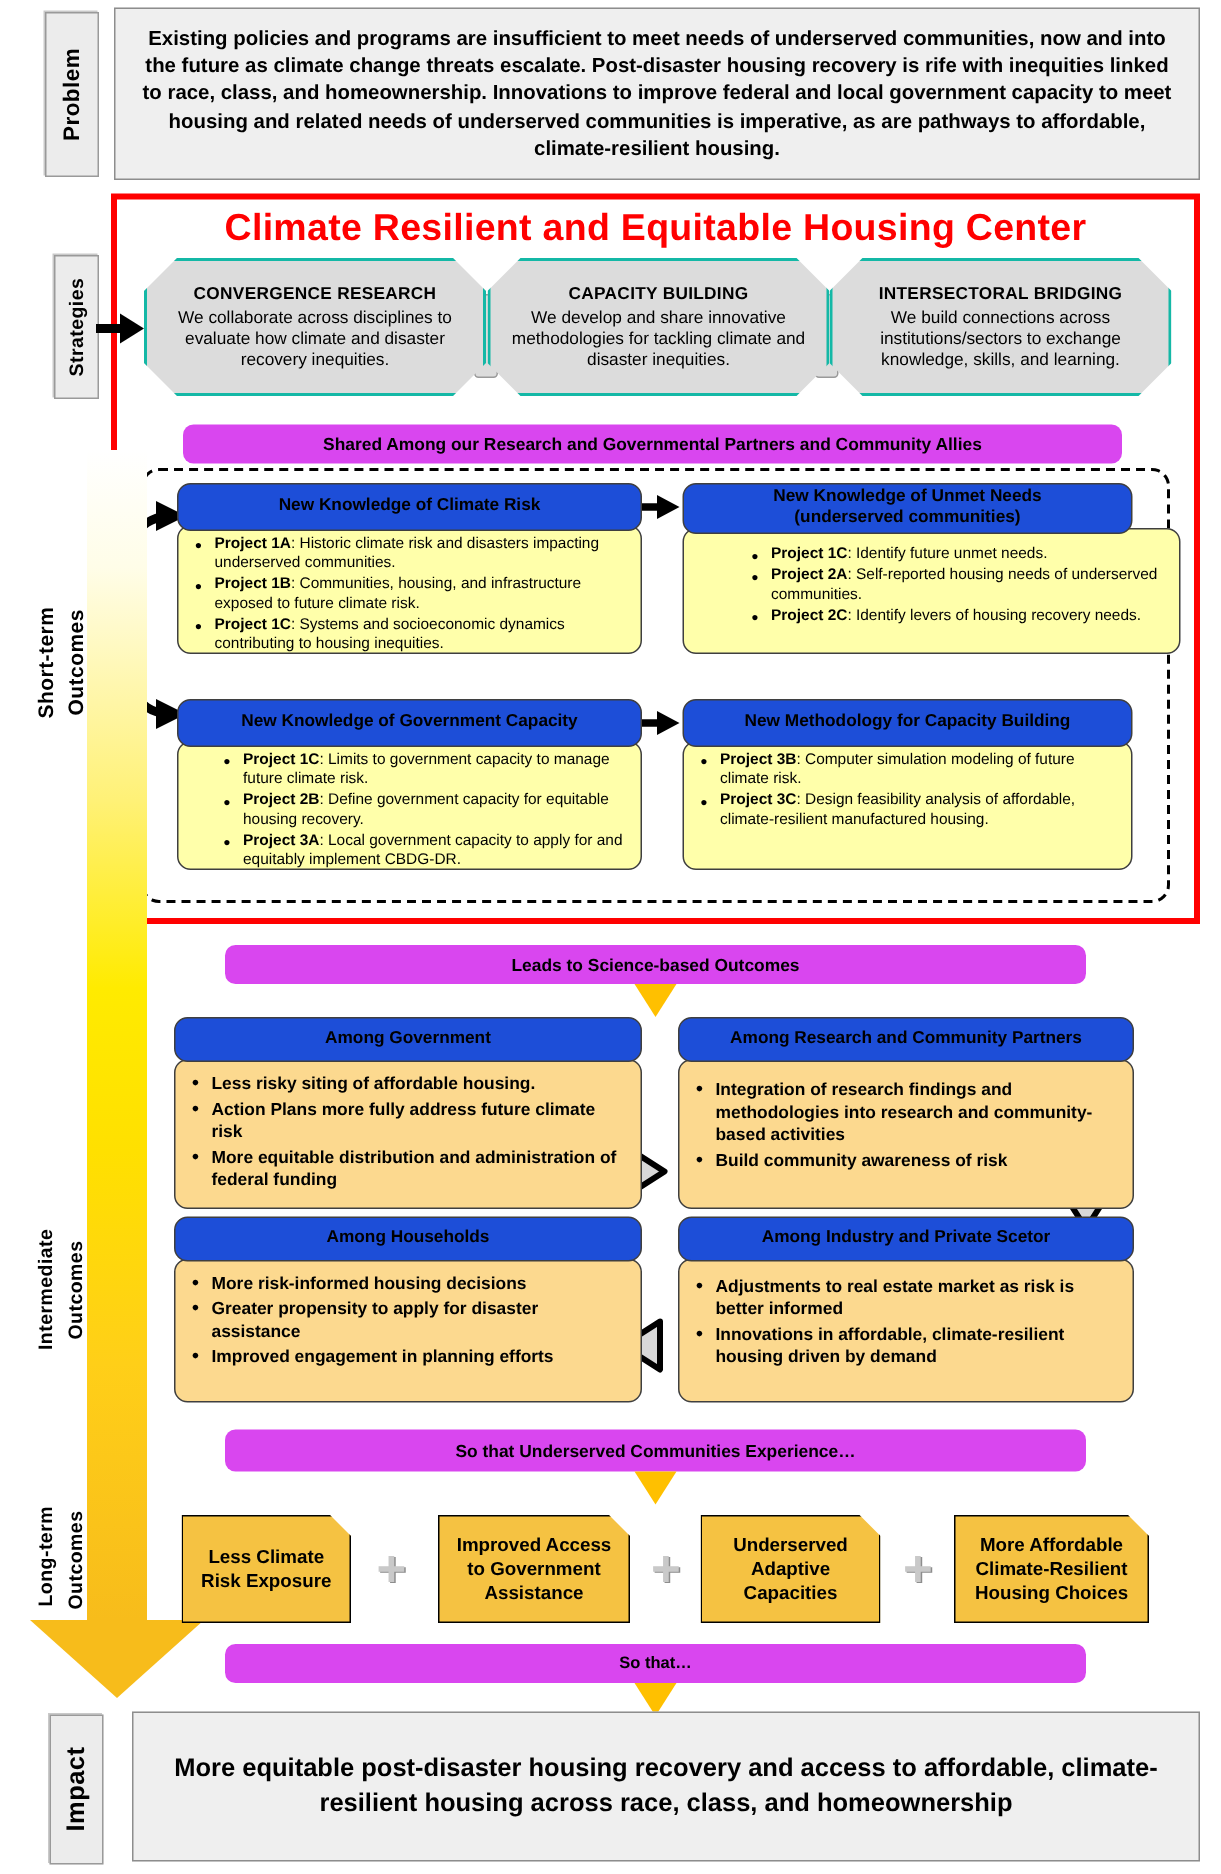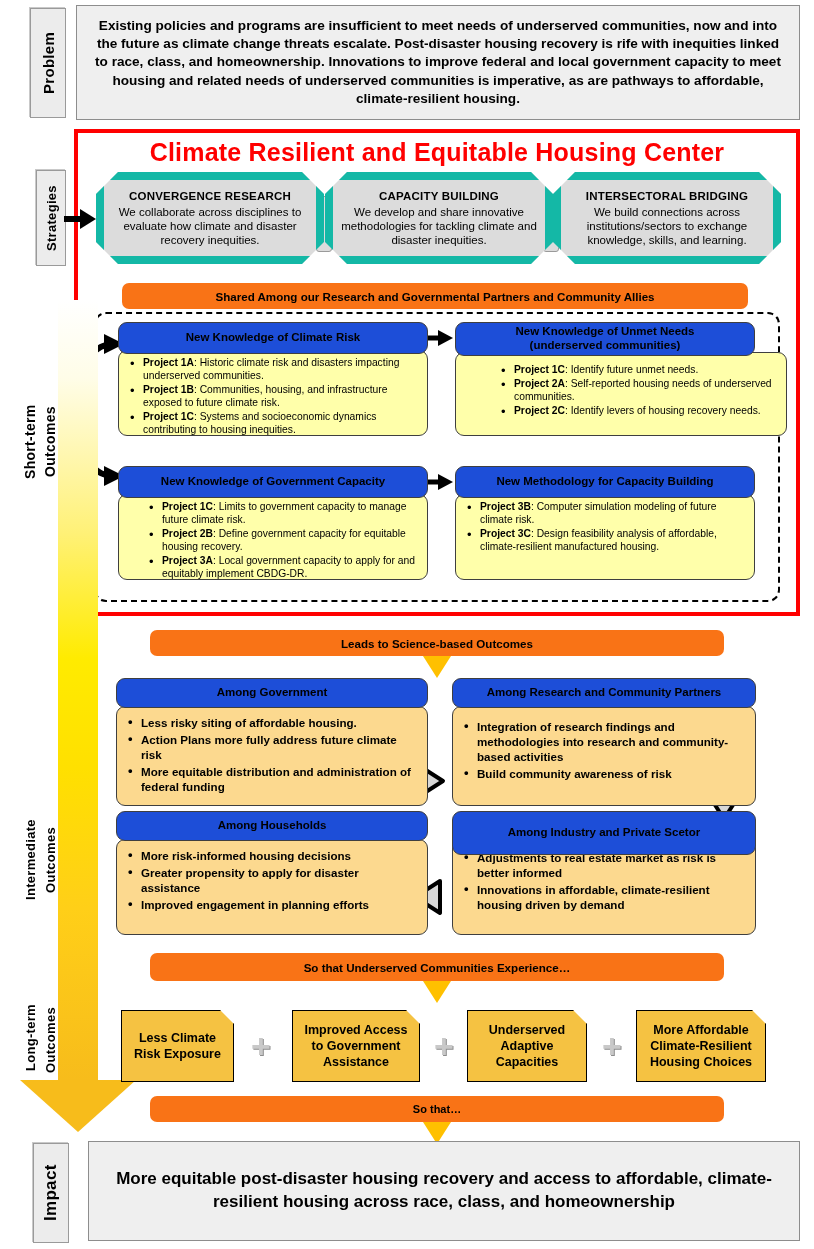--- a/index.html
+++ b/index.html
@@ -27,34 +27,34 @@
     font-weight:bold;line-height:1.33;
   }
   
   .red-frame{border:4px solid #ff0000;background:#ffffff;}
   .center-title{
     color:#ff0000;font-weight:bold;text-align:center;
     font-size:25px;letter-spacing:.2px;
   }
   
   .oct{
-    background:#dcdcdc;border:8px solid #14b8a6;
+    background:#dcdcdc;border:2px solid #14b8a6;
     clip-path:polygon(22px 0,calc(100% - 22px) 0,100% 22px,100% calc(100% - 22px),
                       calc(100% - 22px) 100%,22px 100%,0 calc(100% - 22px),0 22px);
     display:flex;flex-direction:column;align-items:center;justify-content:center;
     text-align:center;padding:4px 6px;line-height:1.22;
   }
   .oct-title{font-weight:bold;font-size:11.5px;letter-spacing:.2px;margin-bottom:2px;}
   .oct-body{font-size:11.5px;}
   .oct-tab{
     background:#dcdcdc;border:1px solid #9a9a9a;border-radius:3px;
   }
   
   .banner{
-    background:#f97316;border-radius:7px;
+    background:#d946ef;border-radius:7px;
     display:flex;align-items:center;justify-content:center;
     font-weight:bold;text-align:center;color:#000;
   }
   .banner-tail{
     width:0;height:0;border-left:14px solid transparent;
     border-right:14px solid transparent;border-top:22px solid #ffc000;
   }
   
   .card-head{
     background:#1d4ed8;border:1.5px solid #3f3f3f;border-radius:9px;
@@ -251,21 +251,21 @@
   <span>Among Households</span>
 </div>
 <div class="abs card-body inter" style="left:116px;top:839px;width:312px;height:96px;padding-top:8px;">
   <ul class="bul">
     <li>More risk-informed housing decisions</li>
     <li>Greater propensity to apply for disaster assistance</li>
     <li>Improved engagement in planning efforts</li>
   </ul>
 </div>
 
-<div class="abs card-head" style="left:452px;top:811px;width:304px;height:44px;">
+<div class="abs card-head" style="left:452px;top:811px;width:304px;height:30px;">
   <span>Among Industry and Private Scetor</span>
 </div>
 <div class="abs card-body inter" style="left:452px;top:839px;width:304px;height:96px;padding-top:10px;">
   <ul class="bul">
     <li>Adjustments to real estate market as risk is better informed</li>
     <li>Innovations in affordable, climate-resilient housing driven by demand</li>
   </ul>
 </div>
 
 <svg class="abs" style="left:414px;top:762px;width:32px;height:38px;" viewBox="0 0 32 38">

